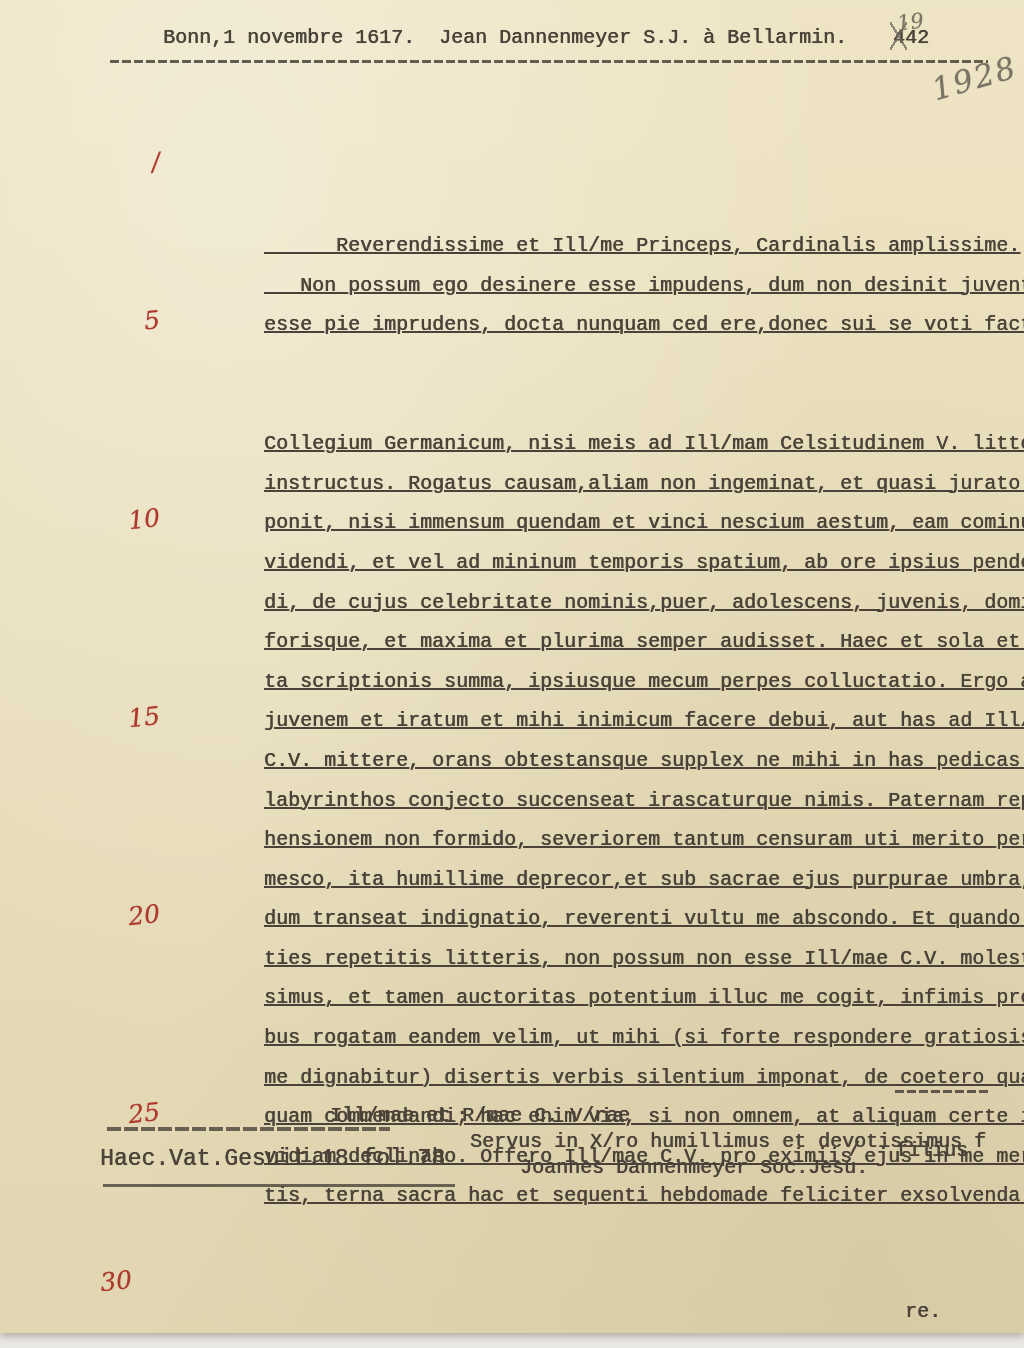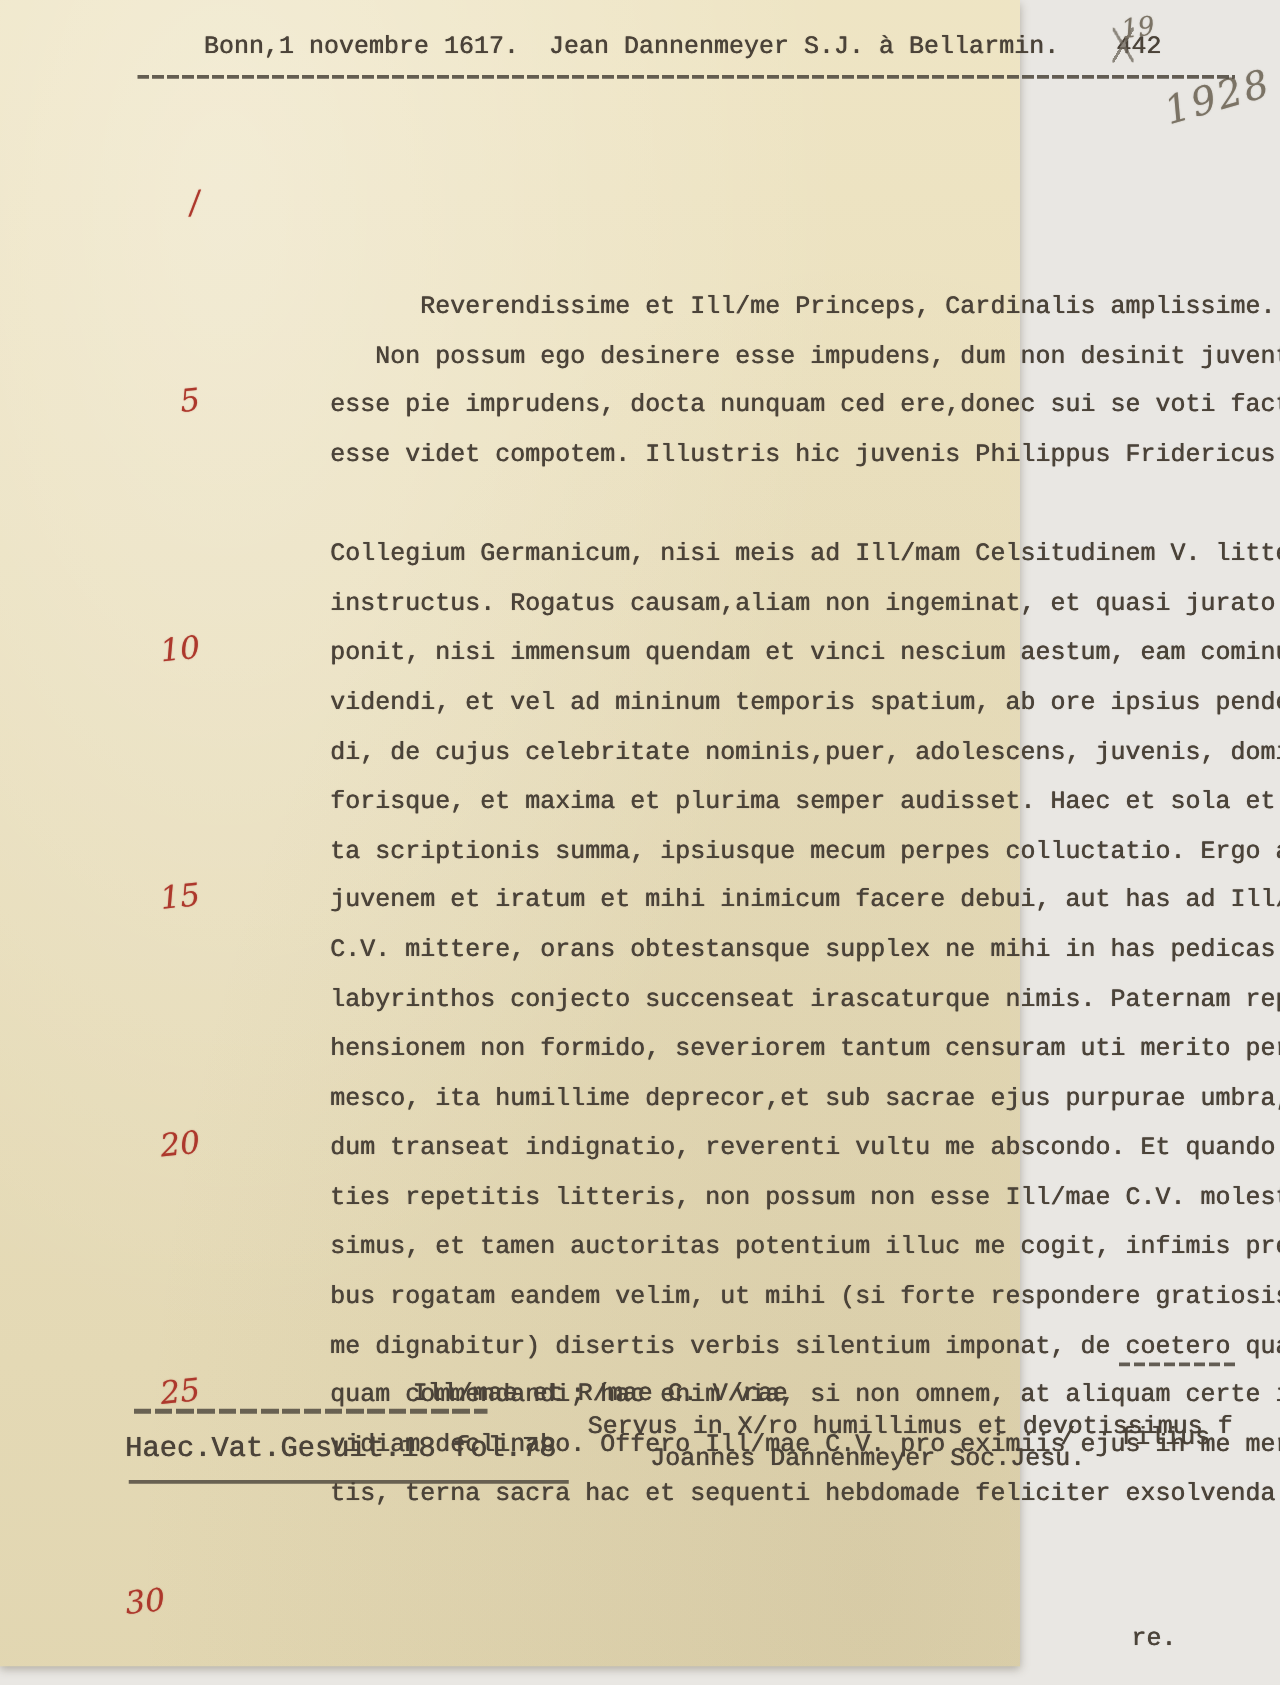--- a/index.html
+++ b/index.html
@@ -3,21 +3,21 @@
 <meta charset="utf-8">
 <style>
   html,body{margin:0;padding:0;}
   body{
     width:1024px;height:1348px;position:relative;
     background:#e9e7e3;
     font-family:"Liberation Mono","DejaVu Sans Mono",monospace;
     overflow:hidden;
   }
   .paper{
-    position:absolute;left:0;top:0;width:816px;height:1333px;
+    position:absolute;left:0;top:0;width:1024px;height:1333px;
     background-color:#ece1bc;
     background-image:
       radial-gradient(ellipse at 22% 12%, rgba(255,255,255,.30), transparent 55%),
       radial-gradient(ellipse at 85% 95%, rgba(120,100,60,.10), transparent 60%),
       linear-gradient(180deg, rgba(255,255,255,.12), rgba(90,75,40,.07));
     box-shadow:0 3px 7px rgba(70,60,40,.35);
   }
   .typed{
     color:#4b4339;
     font-size:20px;
@@ -43,21 +43,21 @@
   .pencil-1928{top:60px;left:931px;font-size:31px;letter-spacing:2px;transform:rotate(-16deg);}
   .rule-dashed{
     position:absolute;height:3px;
     background:repeating-linear-gradient(90deg,#4a443a 0 9px, transparent 9px 12px);
     opacity:.85;
   }
   .rule-solid{position:absolute;background:#4a443a;opacity:.8;}
   .hdr-rule{top:60px;left:110px;width:878px;}
   .letter{position:absolute;top:78px;left:168px;}
   .tline{position:relative;height:39.6px;line-height:39.6px;}
-  .tline .ttext{white-space:pre;}
+  .tline .ttext{white-space:pre;text-decoration:underline;}
   .mnum{
     position:absolute;left:-48px;top:4px;width:40px;text-align:right;
     color:#ad382c;font-family:"DejaVu Serif",serif;font-style:italic;
     font-size:25px;line-height:1;transform:rotate(-6deg);
     text-shadow:0 0 1px rgba(173,56,44,.6);white-space:pre;
   }
   .sig-closing{position:absolute;top:1104px;left:330px;}
   .sig-filius{position:absolute;top:1098px;left:848px;margin-top:41px;}
   .filius-overline{top:1090px;left:895px;width:96px;}
   .sig-servus{position:absolute;top:1130px;left:470px;}
@@ -89,21 +89,20 @@
         <span class="mnum">/</span>
         <span class="ttext">      Reverendissime et Ill/me Princeps, Cardinalis amplissime.</span>
       </div><div class="tline">
         <span class="mnum"></span>
         <span class="ttext">   Non possum ego desinere esse impudens, dum non desinit juventus</span>
       </div><div class="tline">
         <span class="mnum"></span>
         <span class="ttext">esse pie imprudens, docta nunquam ced ere,donec sui se voti factam</span>
       </div><div class="tline">
         <span class="mnum"></span>
-        <span class="ttext">esse videt compotem. Illustris hic juvenis Philippus Fridericus</span>
       </div><div class="tline">
         <span class="mnum">5</span>
       </div><div class="tline">
         <span class="mnum"></span>
         <span class="ttext">Collegium Germanicum, nisi meis ad Ill/mam Celsitudinem V. litteris</span>
       </div><div class="tline">
         <span class="mnum"></span>
         <span class="ttext">instructus. Rogatus causam,aliam non ingeminat, et quasi jurato de-</span>
       </div><div class="tline">
         <span class="mnum"></span>

